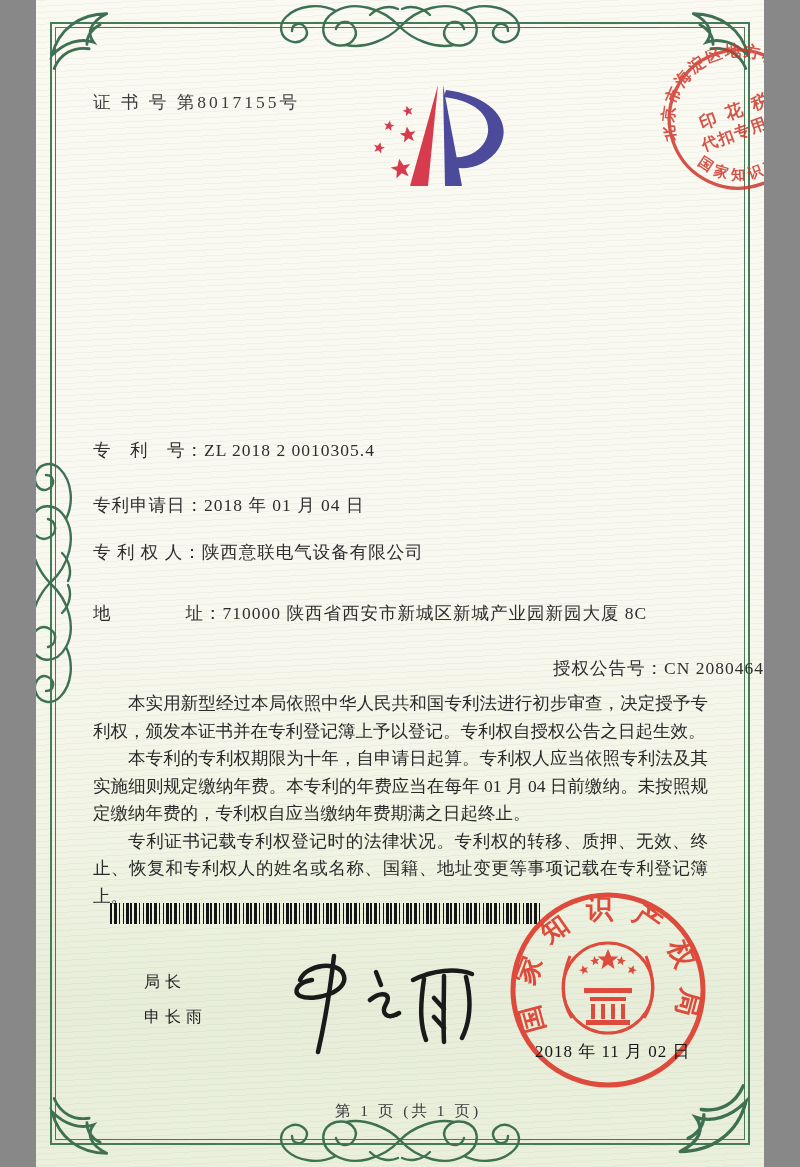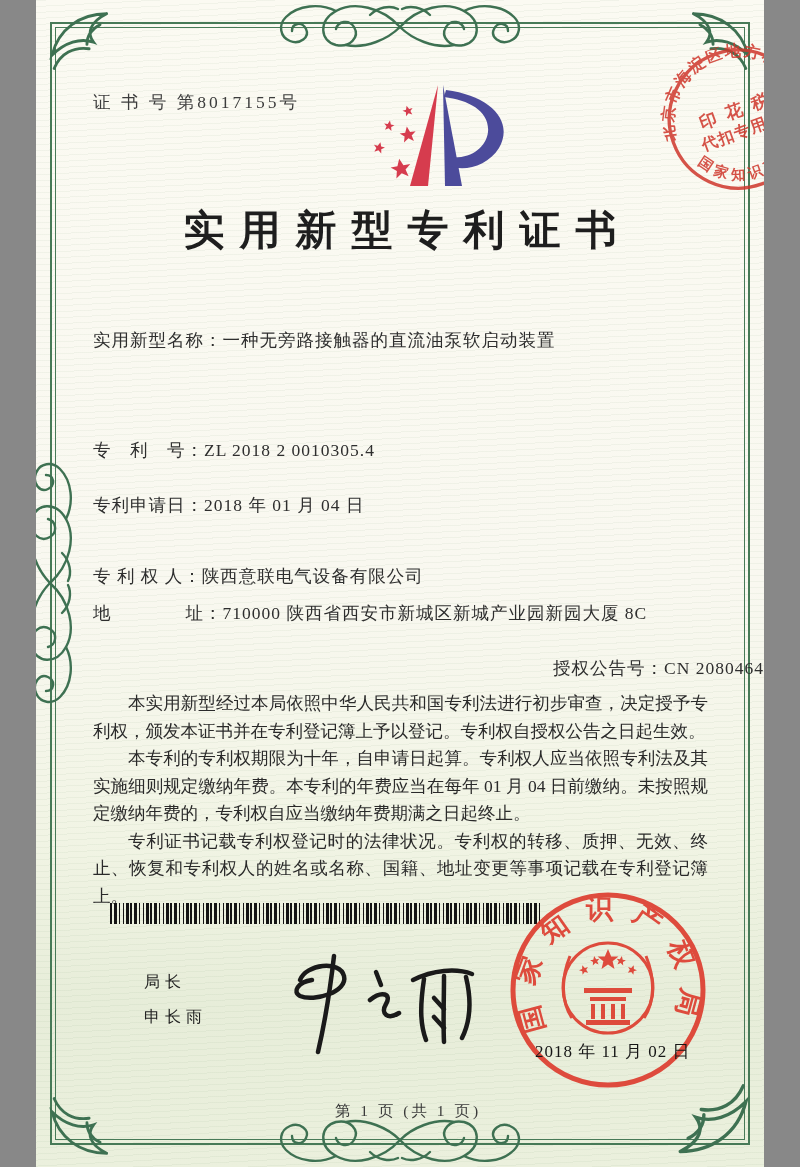--- a/index.html
+++ b/index.html
@@ -149,32 +149,28 @@
         <textPath href="#ta" startOffset="50%" text-anchor="middle">北京市海淀区地方税务局</textPath>
       </text>
       <text class="seal-text" fill="#cf372c" font-size="19" letter-spacing="6">
         <textPath href="#tb" startOffset="50%" text-anchor="middle">国家知识产权局</textPath>
       </text>
       <text x="100" y="96" text-anchor="middle" class="seal-text" fill="#cf372c" font-size="23" letter-spacing="4">印 花 税</text>
       <text x="100" y="124" text-anchor="middle" class="seal-text" fill="#cf372c" font-size="21" letter-spacing="2">代扣专用章</text>
     </svg>
   </div>
 
-  <div class="title">实用新型专利证书</div>
-
-  <div class="field" style="top:328px;">
-    <span class="lbl">实用新型名称：</span><span>一种无旁路接触器的直流油泵软启动装置</span>
-  </div>
+
   <div class="field" style="top:438px;">
     <span class="lbl">专　利　号：</span><span>ZL 2018 2 0010305.4</span>
   </div>
   <div class="field" style="top:493px;">
     <span class="lbl">专利申请日：</span><span>2018 年 01 月 04 日</span>
   </div>
-  <div class="field" style="top:564px;text-align:right;">
+  <div class="field" style="top:540px;text-align:right;">
     <span class="lbl">专 利 权 人：</span><span>陕西意联电气设备有限公司</span>
   </div>
   <div class="field" style="top:601px;">
     <span class="lbl">地　　　　址：</span><span>710000 陕西省西安市新城区新城产业园新园大厦 8C</span>
   </div>
   <div class="field" style="top:656px;right:56px;">
     <span class="grant-no">
       <span class="lbl">授权公告号：</span><span>CN 208046489 U</span>
     </span>
   </div>

